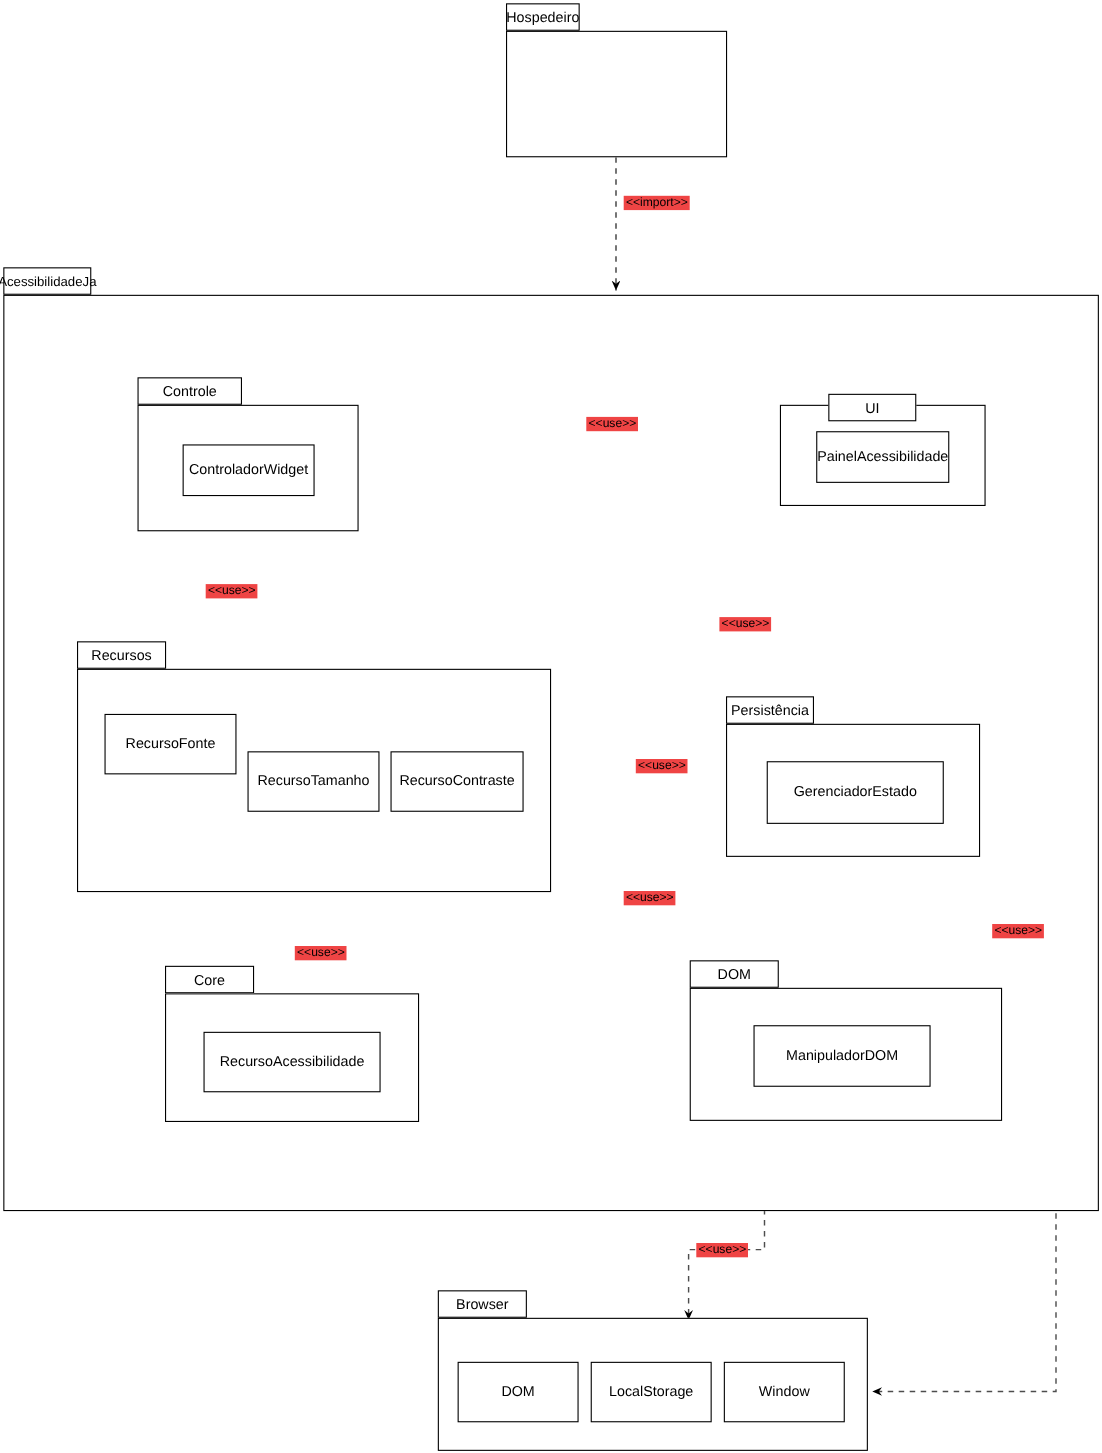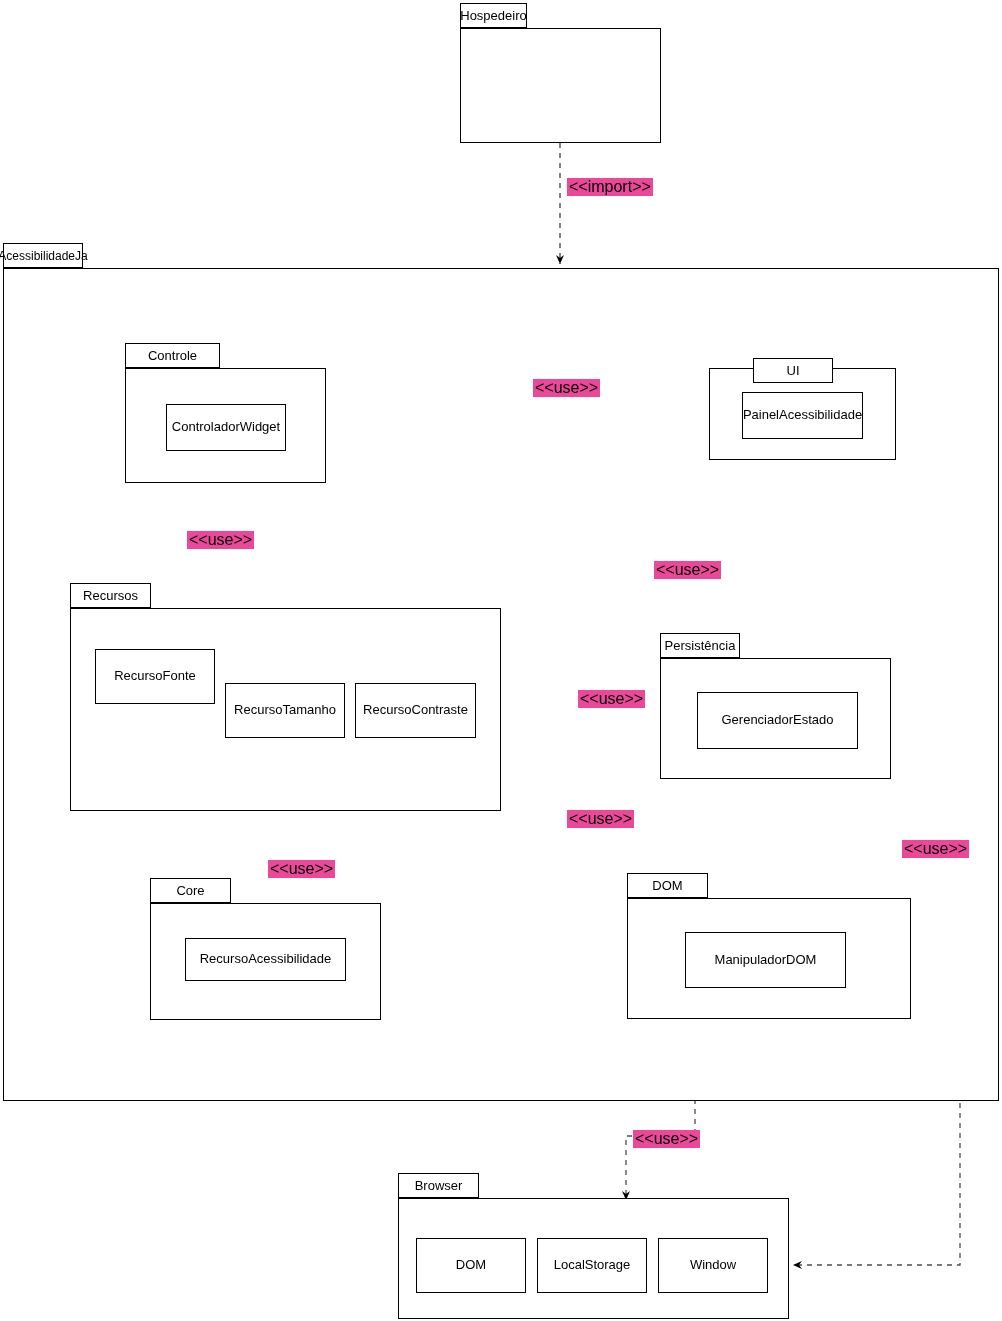--- a/index.html
+++ b/index.html
@@ -55,24 +55,24 @@
     align-items: center;
     justify-content: center;
     font-size: 13px;
     line-height: 1.15;
     text-align: center;
     white-space: nowrap;
     z-index: 4;
   }
   .edge-label {
     position: absolute;
-    font-size: 16px;
+    font-size: 11px;
     line-height: 1;
     color: #000000;
-    background: #ec4899;
+    background: #ef4444;
     padding: 1px 2px;
     white-space: nowrap;
     z-index: 5;
   }
   .root-tab {
     font-size: 12px;
   }
 </style>
 </head>
 <body>
@@ -150,21 +150,21 @@
   </div>
   <div class="pkg-body" style="left:660px; top:658px; width:231px; height:121px;"></div>
   <div class="cls" style="left:697px; top:692px; width:161px; height:57px;">
     <span>GerenciadorEstado</span>
   </div>
 
   <div class="pkg-tab" style="left:150px; top:878px; width:81px; height:25px;">
     <span>Core</span>
   </div>
   <div class="pkg-body" style="left:150px; top:903px; width:231px; height:117px;"></div>
-  <div class="cls" style="left:185px; top:938px; width:161px; height:43px;">
+  <div class="cls" style="left:185px; top:938px; width:161px; height:55px;">
     <span>RecursoAcessibilidade</span>
   </div>
 
   <div class="pkg-tab" style="left:627px; top:873px; width:81px; height:25px;">
     <span>DOM</span>
   </div>
   <div class="pkg-body" style="left:627px; top:898px; width:284px; height:121px;"></div>
   <div class="cls" style="left:685px; top:932px; width:161px; height:56px;">
     <span>ManipuladorDOM</span>
   </div>

